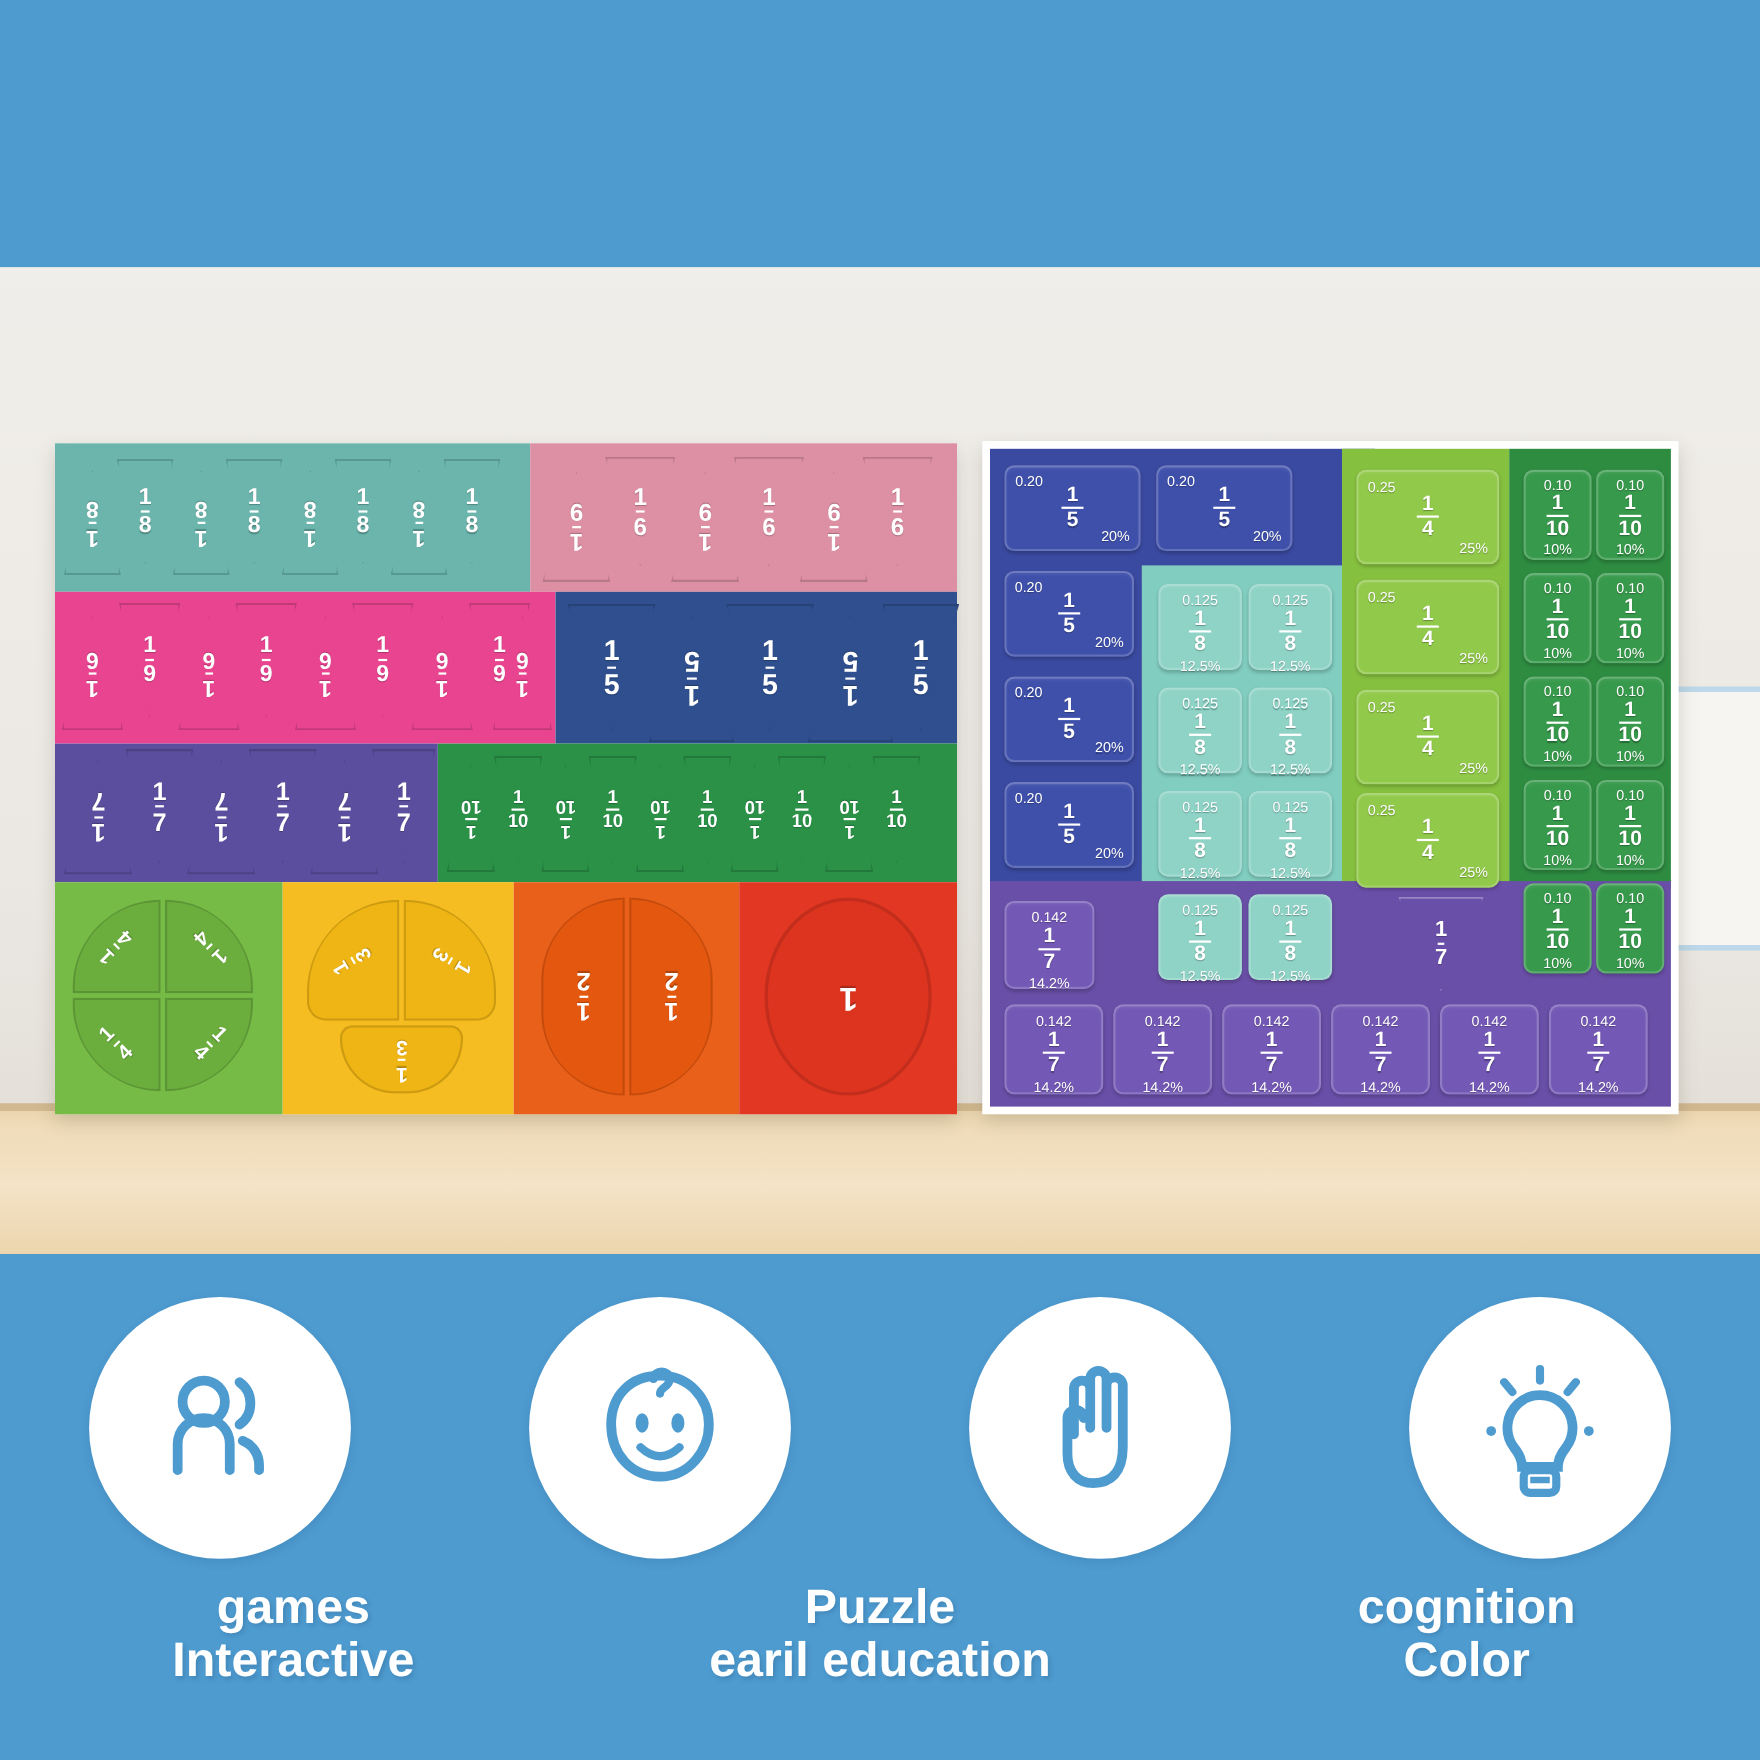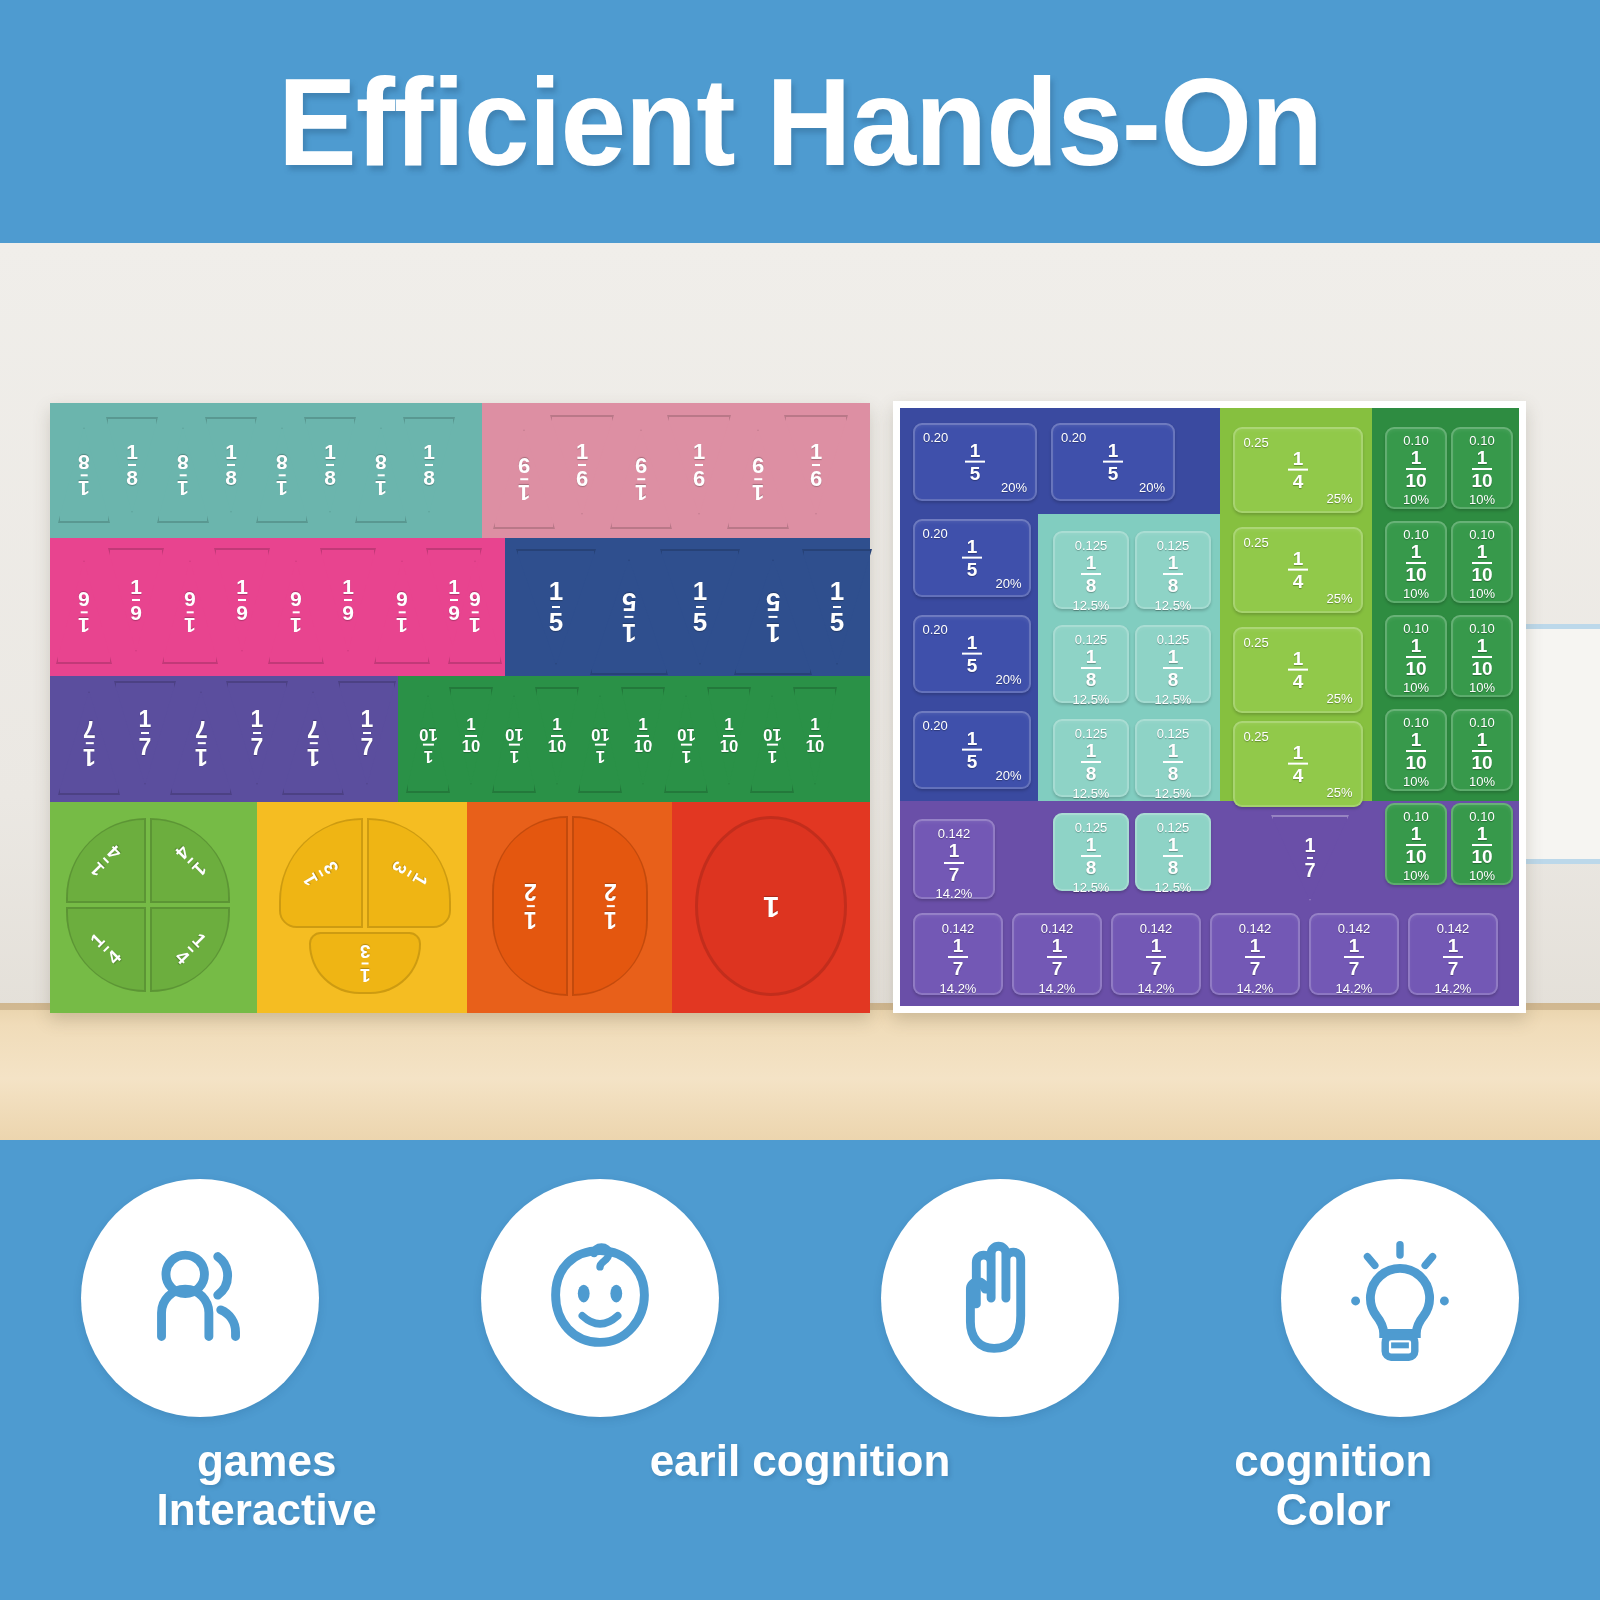--- a/index.html
+++ b/index.html
@@ -105,23 +105,20 @@
             display:flex;justify-content:space-around;align-items:flex-start;}
   .feat-label{width:380px;text-align:center;color:#ffffff;font-weight:bold;
             font-size:44px;line-height:1.12;
             text-shadow:2px 2px 4px rgba(40,90,130,.3);}
 </style>
 </head>
 <body>
 
 <div class="page">
 
-  <div class="header">
-    <div class="header-title">Efficient Hands-On</div>
-  </div>
 
   <div class="scene">
     <div class="wall"></div>
 
     <div class="whiteboard"></div>
     <div class="magnet"></div>
 
     <div class="plant">
       <div class="leaf" style="left:34px;top:6px;width:54px;height:22px;transform:rotate(-28deg);"></div>
       <div class="leaf" style="left:6px;top:34px;width:48px;height:18px;transform:rotate(16deg);background:#c9dd90;"></div>
@@ -887,21 +884,22 @@
           <circle cx="80" cy="52" r="3" fill="#4e9bd0"></circle>
         </svg>
       </div>
     </div>
     <div class="feat-labels">
       <div class="feat-label">
         <div>games</div>
           <div>Interactive</div>
       </div>
       <div class="feat-label">
-          <div>earil cognition</div>
+        <div>Puzzle</div>
+          <div>earil education</div>
       </div>
       <div class="feat-label">
         <div>cognition</div>
           <div>Color</div>
       </div>
     </div>
   </div>
 </div>
 
 </body></html>

